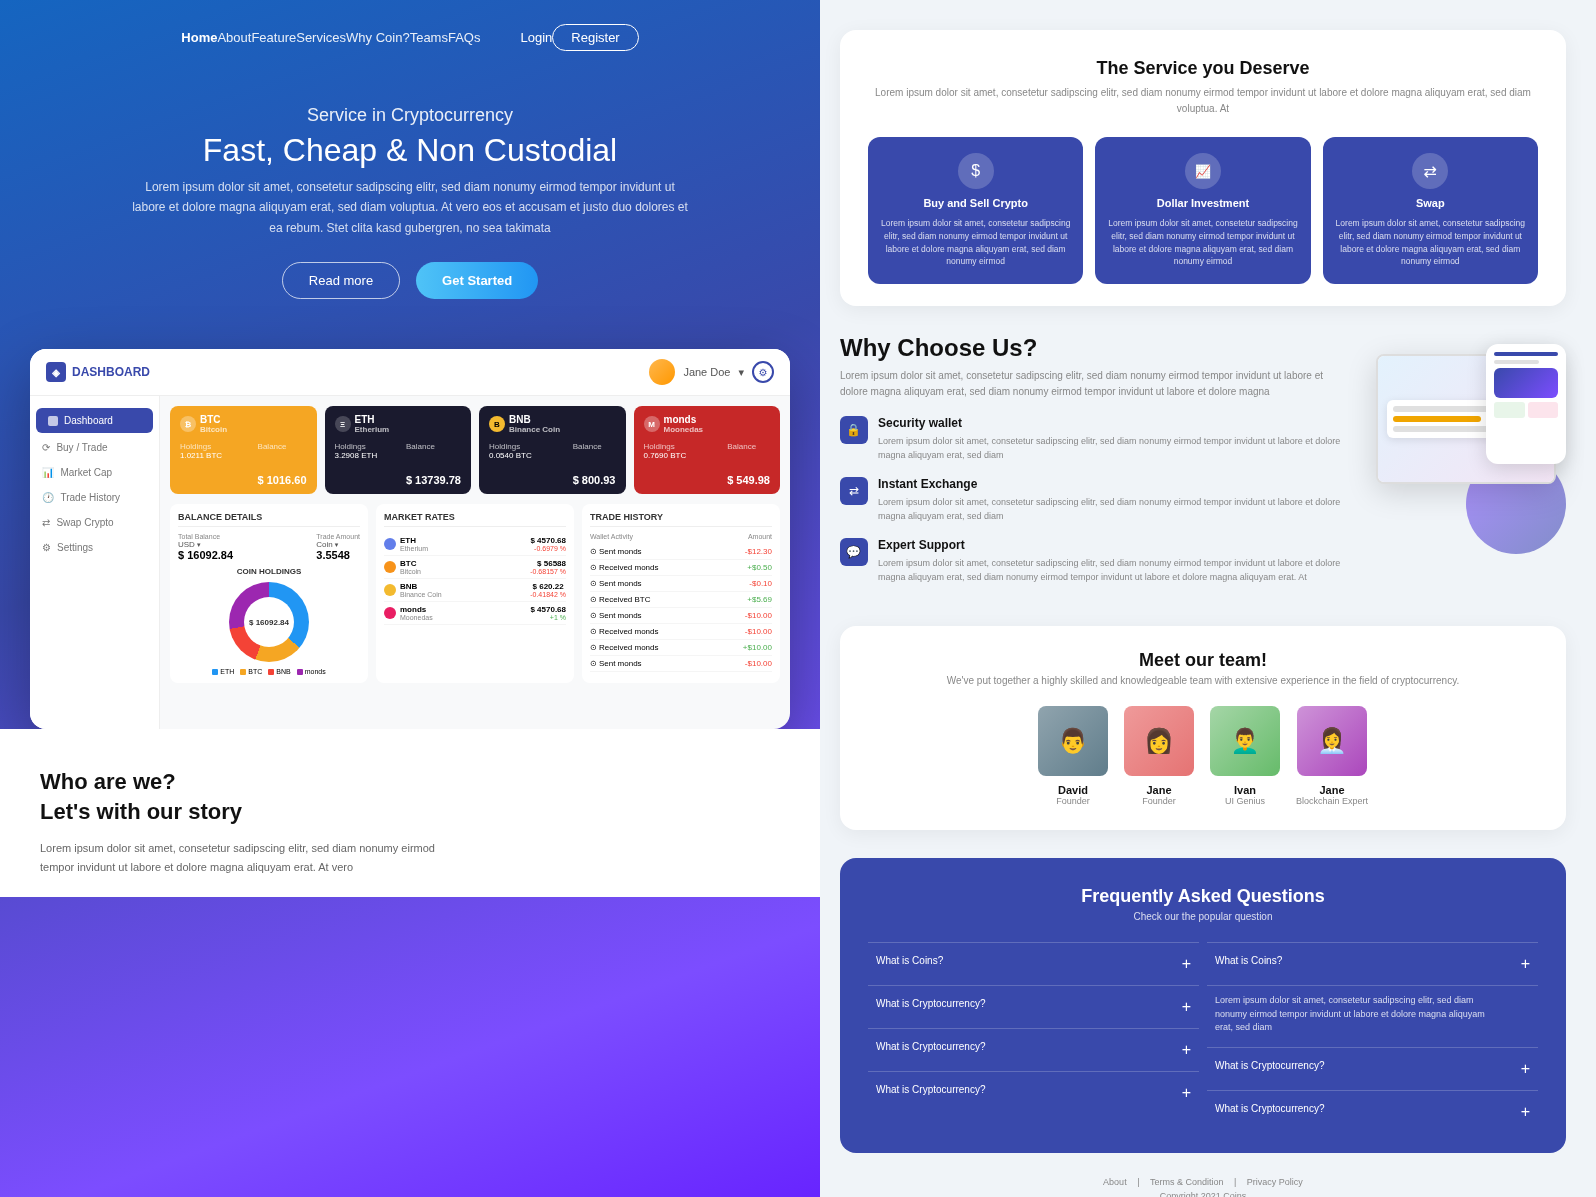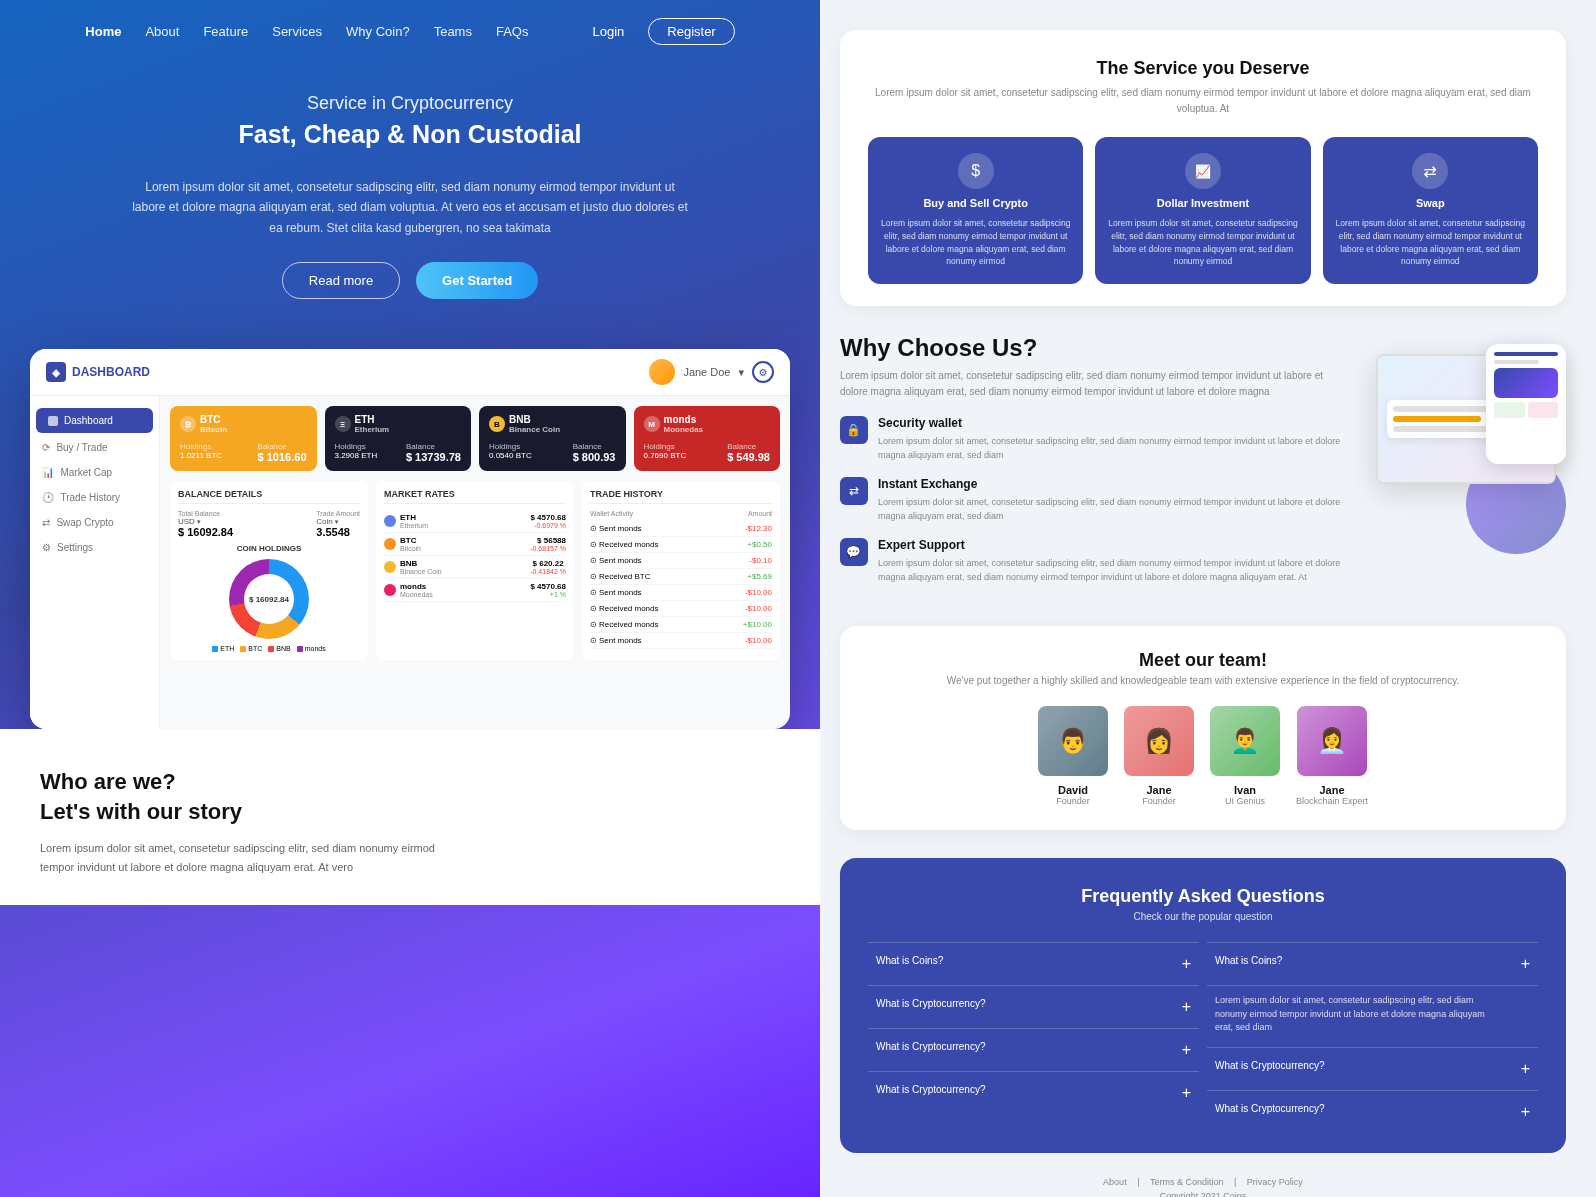--- a/index.html
+++ b/index.html
@@ -34,22 +34,21 @@
       background: linear-gradient(160deg, #1565c0 0%, #3949ab 40%, #7c4dff 80%, #651fff 100%);
       z-index: 0;
     }
 
     .nav-bar {
       position: relative;
       z-index: 10;
       display: flex;
       align-items: center;
       justify-content: center;
-      padding: 18px 40px;
-      gap: 24px;
+      padding: 24px 40px;
     }
 
     .nav-link {
       color: rgba(255,255,255,0.9);
       font-size: 13px;
       font-weight: 500;
       cursor: pointer;
       text-decoration: none;
     }
 
@@ -84,23 +83,23 @@
 
     .hero-subtitle {
       color: rgba(255,255,255,0.9);
       font-size: 18px;
       font-weight: 400;
       margin-bottom: 6px;
     }
 
     .hero-title {
       color: #fff;
-      font-size: 25px;
-      font-weight: 700;
-      margin-bottom: 28px;
+      font-size: 32px;
+      font-weight: 400;
+      margin-bottom: 8px;
     }
 
     .hero-desc {
       color: rgba(255,255,255,0.8);
       font-size: 12px;
       line-height: 1.7;
       max-width: 560px;
       margin: 0 auto 24px;
     }
 
@@ -264,21 +263,21 @@
 
     .coin-sub { opacity: 0.7; font-size: 8px; }
 
     .coin-stats {
       display: flex;
       justify-content: space-between;
       margin-top: 8px;
       font-size: 8px;
     }
 
-    .coin-balance { font-weight: 700; font-size: 11px; }
+    .coin-balance { font-weight: 700; font-size: 11px; margin-top: 23px; }
 
     .dash-bottom {
       display: flex;
       gap: 8px;
     }
 
     .balance-section, .market-section, .trade-section {
       flex: 1;
       background: #fff;
       border-radius: 8px;
@@ -292,21 +291,21 @@
       color: #333;
       margin-bottom: 6px;
       border-bottom: 1px solid #eee;
       padding-bottom: 4px;
     }
 
     
     .who-section {
       position: relative;
       z-index: 10;
-      padding: 40px 40px 28px;
+      padding: 40px 40px 20px;
       background: #fff;
       margin-top: 0;
     }
 
     .who-title1 {
       font-size: 22px;
       font-weight: 700;
       color: #111;
       margin-bottom: 4px;
     }

